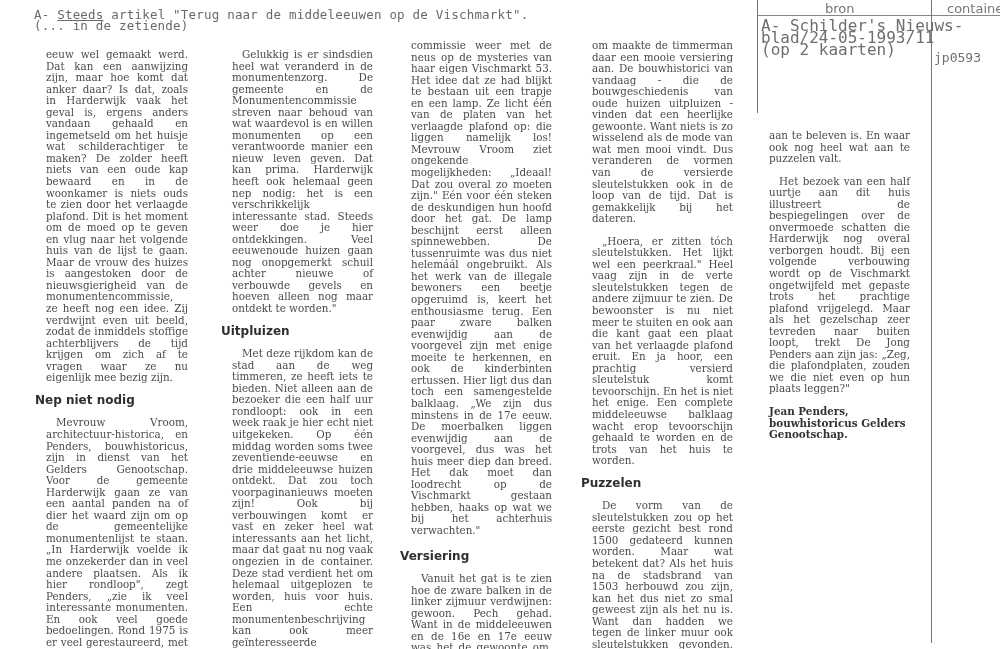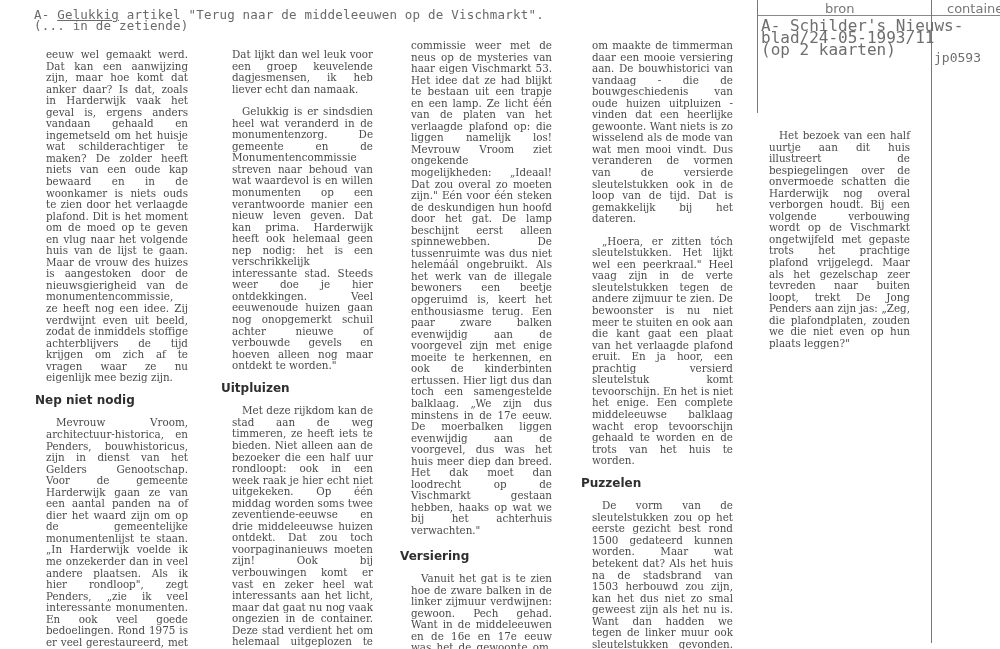--- a/index.html
+++ b/index.html
@@ -50,21 +50,21 @@
     font-size: 13px; color: #777;
   }
   .bron-label { left: 825px; }
   .verwerkt-label { left: 947px; }
   .source-text { position: absolute; left: 761px; top: 20px; font-size: 16px; line-height: 11.8px; white-space: nowrap; color: #6e6e6e; }
   .jp { position: absolute; left: 934px; top: 50px; font-size: 13px; color: #6e6e6e; }
 </style>
 </head>
 <body>
 
-<div id="hdr1" class="header-line typed"><span>A- </span><span class="u">Gelukkig</span><span> artikel "Terug naar de middeleeuwen op de Vischmarkt".</span></div>
+<div id="hdr1" class="header-line typed"><span>A- </span><span class="u">Steeds</span><span> artikel "Terug naar de middeleeuwen op de Vischmarkt".</span></div>
 <div id="hdr2" class="header-line typed">(... in de zetiende)</div>
 
 <div class="grid-top"></div>
 <div class="grid-v1"></div>
 <div class="grid-v2"></div>
 <div class="bron-label">bron</div>
 <div class="verwerkt-label">container</div>
 <div class="source-text typed">
   <div>A- Schilder's Nieuws-</div>
   <div>blad/24-05-1993/11</div>
@@ -72,21 +72,20 @@
 </div>
 <div class="jp typed">jp0593</div>
 
 <div id="col1" class="col">
   <p>eeuw wel gemaakt werd. Dat kan een aanwijzing zijn, maar hoe komt dat anker daar? Is dat, zoals in Harderwijk vaak het geval is, ergens anders vandaan gehaald en ingemetseld om het huisje wat schilderachtiger te maken? De zolder heeft niets van een oude kap bewaard en in de woonkamer is niets ouds te zien door het verlaagde plafond. Dit is het moment om de moed op te geven en vlug naar het volgende huis van de lijst te gaan. Maar de vrouw des huizes is aangestoken door de nieuwsgierigheid van de monumentencommissie, ze heeft nog een idee. Zij verdwijnt even uit beeld, zodat de inmiddels stoffige achterblijvers de tijd krijgen om zich af te vragen waar ze nu eigenlijk mee bezig zijn.</p>
   <h3>Nep niet nodig</h3>
   <p class="indent">Mevrouw Vroom, architectuur-historica, en Penders, bouwhistoricus, zijn in dienst van het Gelders Genootschap. Voor de gemeente Harderwijk gaan ze van een aantal panden na of dier het waard zijn om op de gemeentelijke monumentenlijst te staan. „In Harderwijk voelde ik me onzekerder dan in veel andere plaatsen. Als ik hier rondloop", zegt Penders, „zie ik veel interessante monumenten. En ook veel goede bedoelingen. Rond 1975 is er veel gerestaureerd, met de allerbeste bedoelingen. Maar als ik het zeggen mag, soms met meer aandacht voor de langslopende toeristen dan voor de monumenten zelf. Het karakter van huizen werd soms zo opgepoetst, dat je niet meer kunt zien of iets veel te grondig gerenoveerd werd of compleet opnieuw opgetrokken.</p>
 </div>
 
 <div id="col2" class="col">
-  <p>Dat lijkt dan wel leuk voor een groep keuvelende dagjesmensen, ik heb liever echt dan namaak.</p>
   <p class="indent">Gelukkig is er sindsdien heel wat veranderd in de monumentenzorg. De gemeente en de Monumentencommissie streven naar behoud van wat waardevol is en willen monumenten op een verantwoorde manier een nieuw leven geven. Dat kan prima. Harderwijk heeft ook helemaal geen nep nodig: het is een verschrikkelijk interessante stad. Steeds weer doe je hier ontdekkingen. Veel eeuwenoude huizen gaan nog onopgemerkt schuil achter nieuwe of verbouwde gevels en hoeven alleen nog maar ontdekt te worden."</p>
   <h3>Uitpluizen</h3>
   <p class="indent">Met deze rijkdom kan de stad aan de weg timmeren, ze heeft iets te bieden. Niet alleen aan de bezoeker die een half uur rondloopt: ook in een week raak je hier echt niet uitgekeken. Op één middag worden soms twee zeventiende-eeuwse en drie middeleeuwse huizen ontdekt. Dat zou toch voorpaginanieuws moeten zijn! Ook bij verbouwingen komt er vast en zeker heel wat interessants aan het licht, maar dat gaat nu nog vaak ongezien in de container. Deze stad verdient het om helemaal uitgeplozen te worden, huis voor huis. Een echte monumentenbeschrijving kan ook meer geïnteresseerde bezoekers trekken. En dat kan de stad niet alleen goed gebruiken, ze heeft er volgens mij gewoon recht op.</p>
 
 </div>
 
 <div id="col3" class="col">
   <p style="margin-top:2px">commissie weer met de neus op de mysteries van haar eigen Vischmarkt 53. Het idee dat ze had blijkt te bestaan uit een trapje en een lamp. Ze licht één van de platen van het verlaagde plafond op: die liggen namelijk los! Mevrouw Vroom ziet ongekende mogelijkheden: „Ideaal! Dat zou overal zo moeten zijn." Eén voor één steken de deskundigen hun hoofd door het gat. De lamp beschijnt eerst alleen spinnewebben. De tussenruimte was dus niet helemáál ongebruikt. Als het werk van de illegale bewoners een beetje opgeruimd is, keert het enthousiasme terug. Een paar zware balken evenwijdig aan de voorgevel zijn met enige moeite te herkennen, en ook de kinderbinten ertussen. Hier ligt dus dan toch een samengestelde balklaag. „We zijn dus minstens in de 17e eeuw. De moerbalken liggen evenwijdig aan de voorgevel, dus was het huis meer diep dan breed. Het dak moet dan loodrecht op de Vischmarkt gestaan hebben, haaks op wat we bij het achterhuis verwachten."</p>
   <h3 style="margin-top:14px">Versiering</h3>
   <p class="indent">Vanuit het gat is te zien hoe de zware balken in de linker zijmuur verdwijnen: gewoon. Pech gehad. Want in de middeleeuwen en de 16e en 17e eeuw was het de gewoonte om, vooral in de wat rijkere huizen, de uiteinden van de balk te verstevigen. Er werd een dikke plank onder gespijkerd, waardoor de balk daar wat dikker en sterker werd. Het einde van die verdikking, het ‚sleutelstuk', stak een stuk uit de muur en liep erg in het oog. Daar-</p>
@@ -94,14 +93,16 @@
 
 <div id="col4" class="col">
   <p style="margin-top:2px">om maakte de timmerman daar een mooie versiering aan. De bouwhistorici van vandaag - die de bouwgeschiedenis van oude huizen uitpluizen - vinden dat een heerlijke gewoonte. Want niets is zo wisselend als de mode van wat men mooi vindt. Dus veranderen de vormen van de versierde sleutelstukken ook in de loop van de tijd. Dat is gemakkelijk bij het dateren.</p>
   <p class="indent">„Hoera, er zitten tóch sleutelstukken. Het lijkt wel een peerkraal." Heel vaag zijn in de verte sleutelstukken tegen de andere zijmuur te zien. De bewoonster is nu niet meer te stuiten en ook aan die kant gaat een plaat van het verlaagde plafond eruit. En ja hoor, een prachtig versierd sleutelstuk komt tevoorschijn. En het is niet het enige. Een complete middeleeuwse balklaag wacht erop tevoorschijn gehaald te worden en de trots van het huis te worden.</p>
   <h3>Puzzelen</h3>
   <p class="indent">De vorm van de sleutelstukken zou op het eerste gezicht best rond 1500 gedateerd kunnen worden. Maar wat betekent dat? Als het huis na de stadsbrand van 1503 herbouwd zou zijn, kan het dus niet zo smal geweest zijn als het nu is. Want dan hadden we tegen de linker muur ook sleutelstukken gevonden. Dus liepen de balken daar verder door. Of zijn die sleutelstukken er wél geweest? Er moet nog een keer van dichtbij gekeken worden of er gaatjes van spijkers te zien zijn.</p>
   <p class="indent">Het belangrijkste voor het moment is dat Vischmarkt 53 opeens herkend is als een waardevol monument. Een huis waar heel wat</p>
 </div>
 
 <div id="col5" class="col">
+  <p>aan te beleven is. En waar ook nog heel wat aan te puzzelen valt.</p>
   <p class="indent">Het bezoek van een half uurtje aan dit huis illustreert de bespiegelingen over de onvermoede schatten die Harderwijk nog overal verborgen houdt. Bij een volgende verbouwing wordt op de Vischmarkt ongetwijfeld met gepaste trots het prachtige plafond vrijgelegd. Maar als het gezelschap zeer tevreden naar buiten loopt, trekt De Jong Penders aan zijn jas: „Zeg, die plafondplaten, zouden we die niet even op hun plaats leggen?"</p>
+  <p class="sign">Jean Penders, bouwhistoricus Gelders Genootschap.</p>
 </div>
 
 </body></html>

